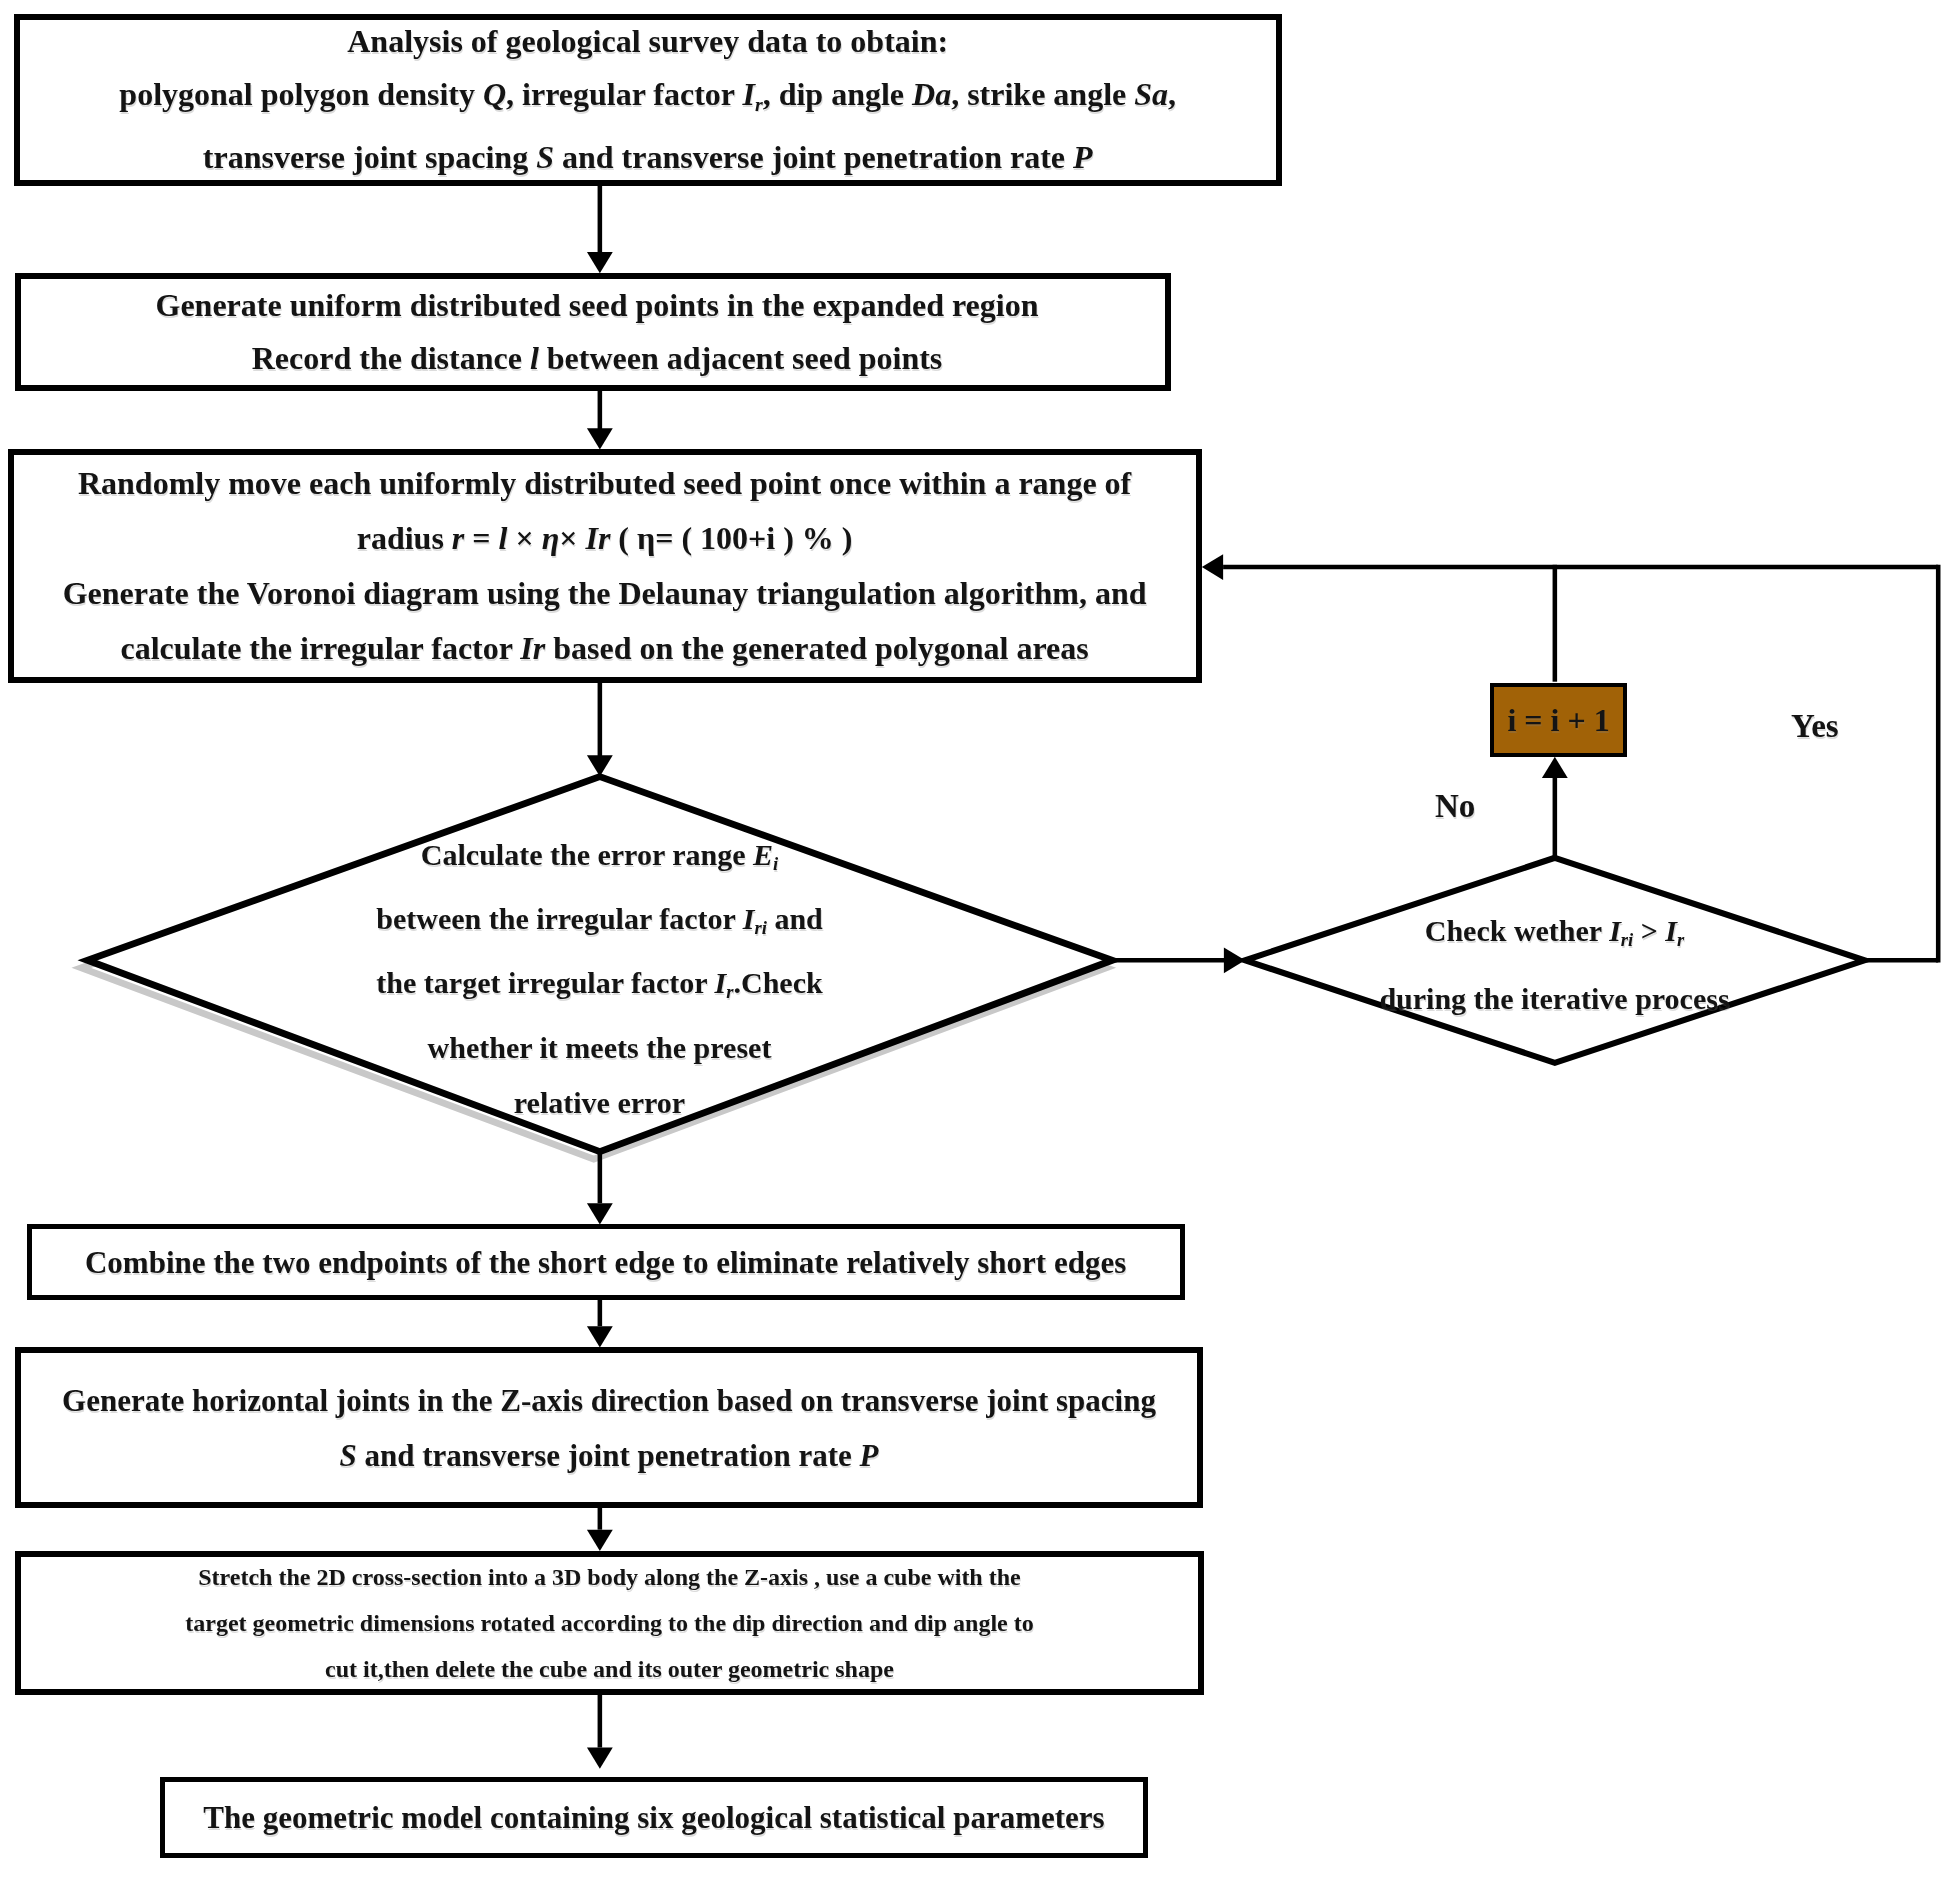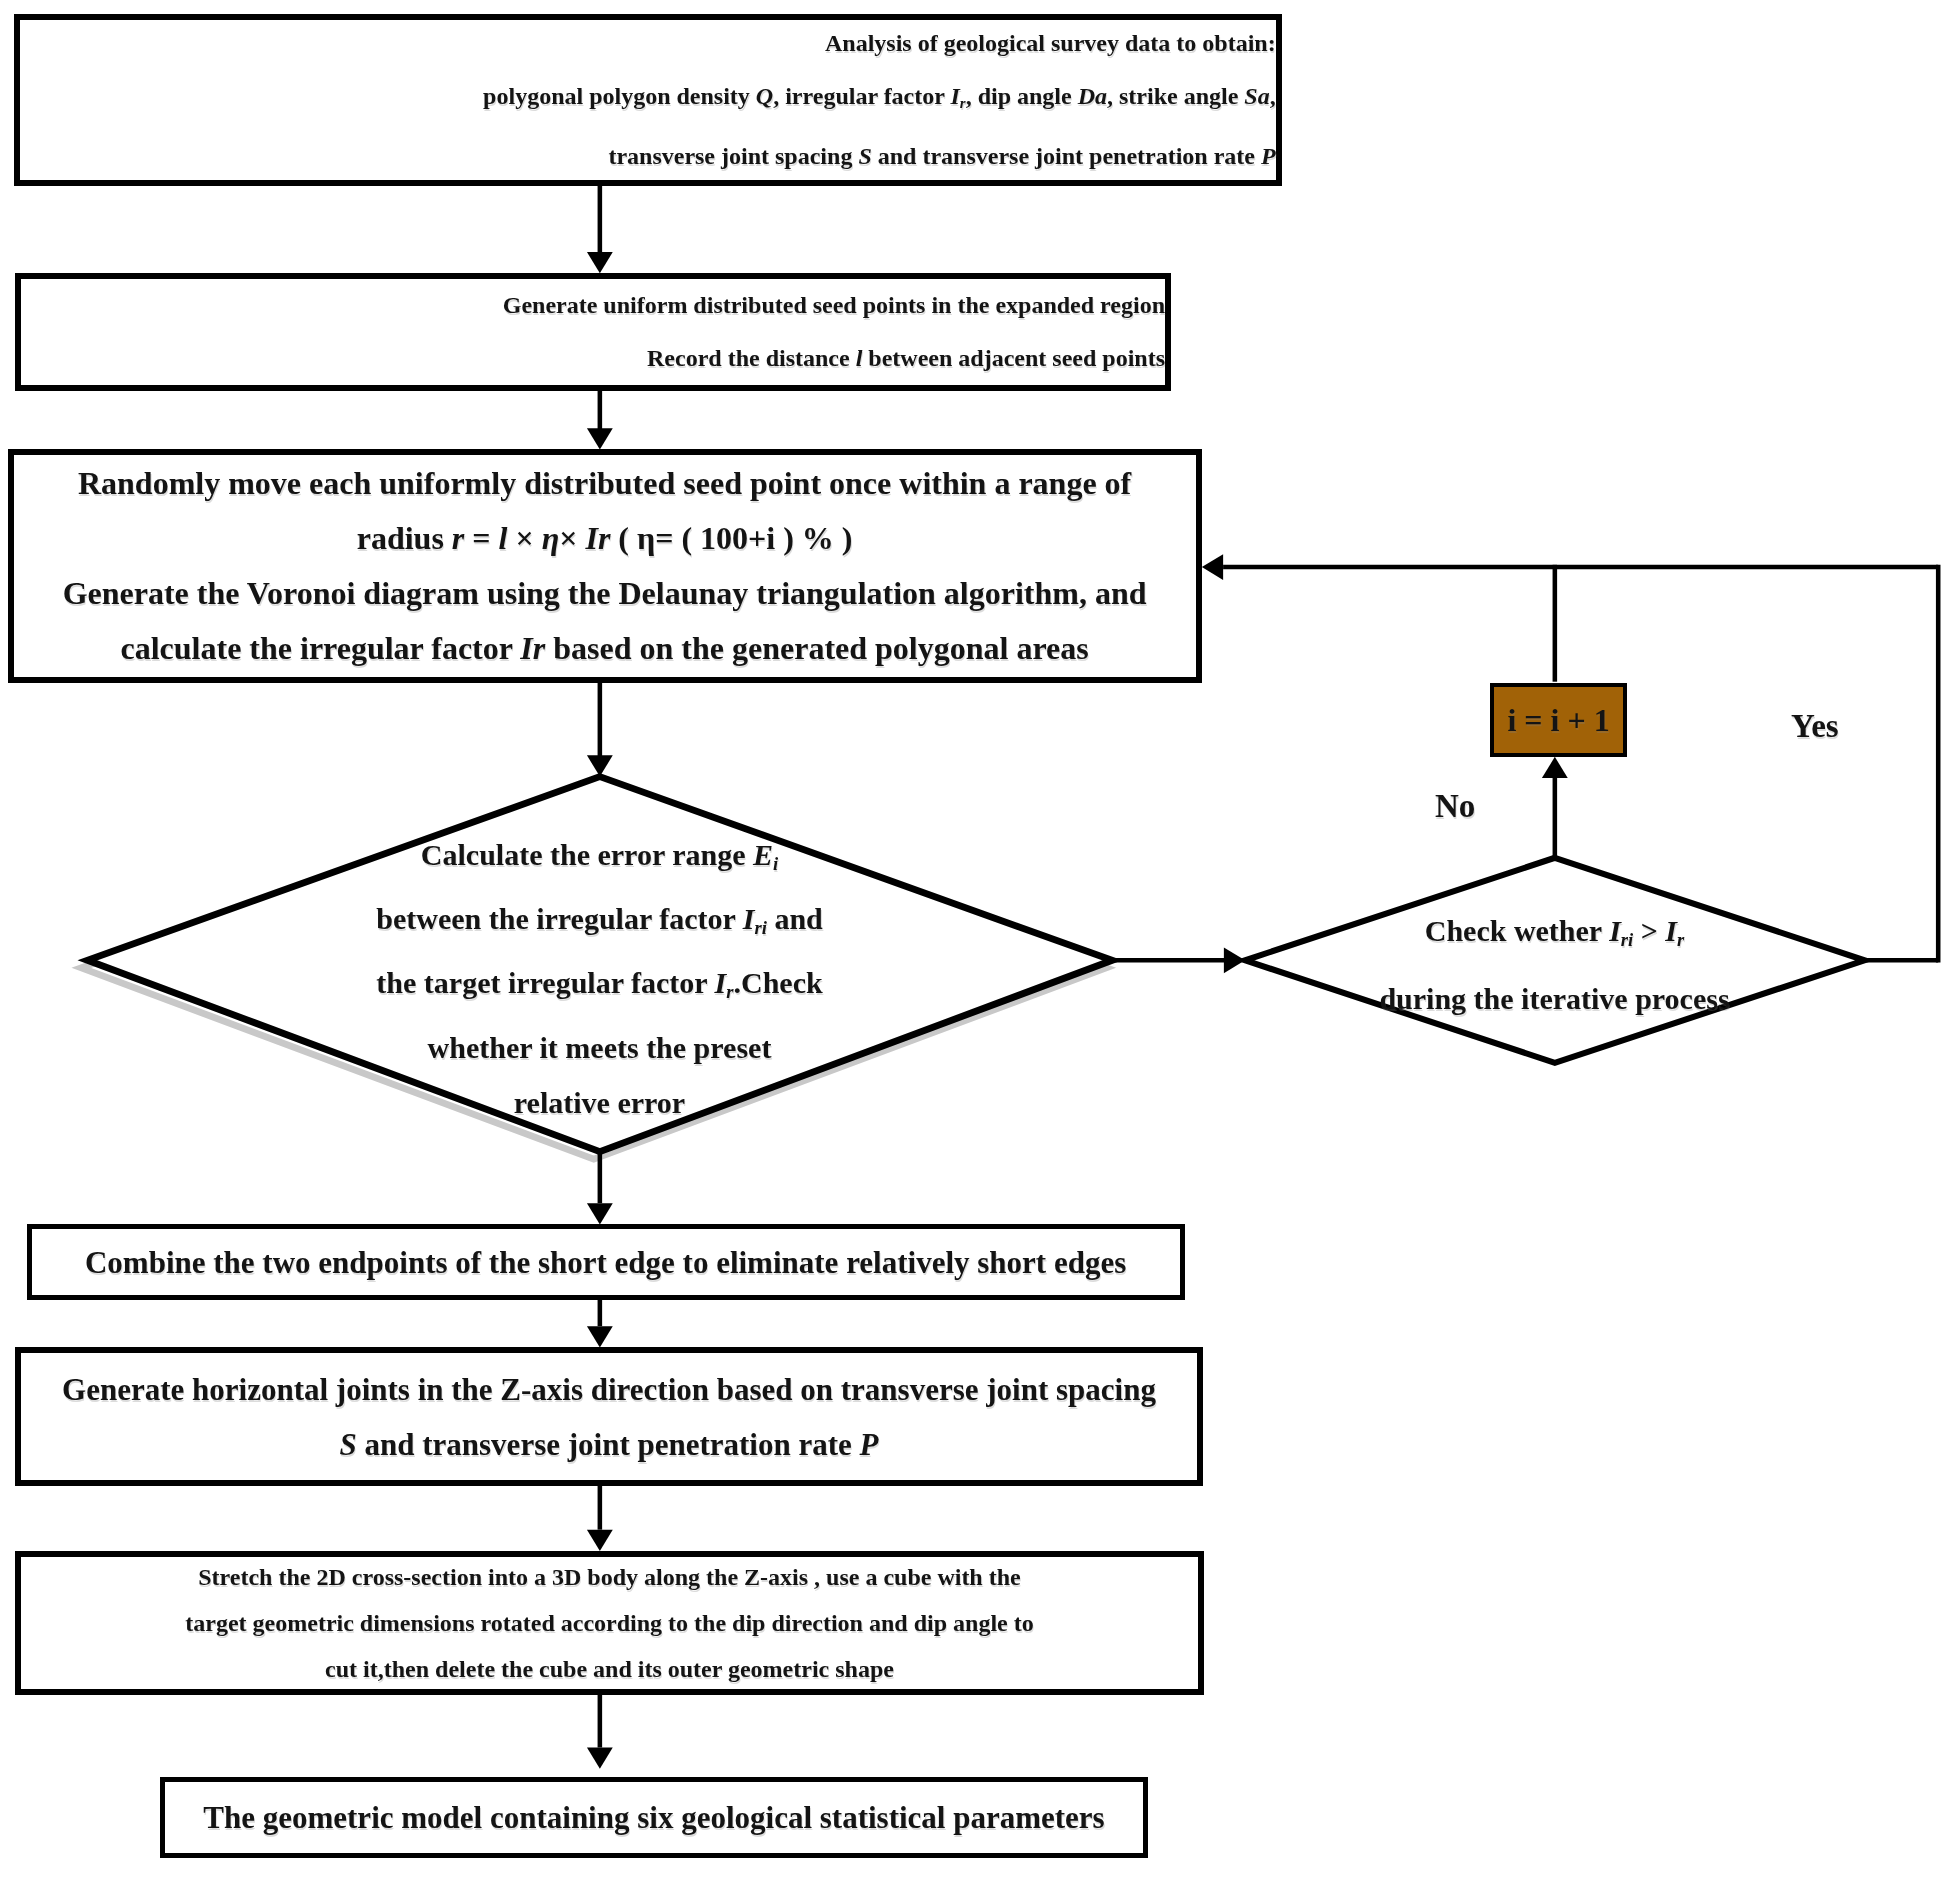--- a/index.html
+++ b/index.html
@@ -15,21 +15,21 @@
   .pbox{
     position:absolute;
     box-sizing:border-box;
     background:#ffffff;
     border:6px solid #000000;
     display:flex;flex-direction:column;justify-content:center;
     text-align:center;
     font-weight:700;
   }
   .pbox .tl{white-space:nowrap;}
-  .f42 .tl{font-size:24px;line-height:53px;text-align:right;}
+  .f42 .tl{font-size:32px;line-height:53px;}
   .f42b .tl{font-size:32px;line-height:55px;}
   .f41 .tl{font-size:31px;line-height:55px;}
   .f40 .tl{font-size:24px;line-height:46px;}
   .single .tl{font-size:31px;line-height:1;}
   .dtext{
     position:absolute;
     text-align:center;
     font-weight:700;
   }
   .dtext .tl{font-size:30px;white-space:nowrap;}
@@ -141,21 +141,21 @@
       <div class="tl"><span>Randomly move each uniformly distributed seed point once within a range of</span></div>
       <div class="tl"><span>radius </span><span class="it">r</span><span> = </span><span class="it">l</span><span> × </span><span class="it">η</span><span>× </span><span class="it">Ir</span><span> ( η= ( 100+i ) % )</span></div>
       <div class="tl"><span>Generate the Voronoi diagram using the Delaunay triangulation algorithm, and</span></div>
       <div class="tl"><span>calculate the irregular factor </span><span class="it">Ir</span><span> based on the generated polygonal areas</span></div>
     </div>
 
   <div class="pbox single" style="left:26.6px;top:1224px;width:1158px;height:76px;border-width:5.3px;">
       <div class="tl"><span>Combine the two endpoints of the short edge to eliminate relatively short edges</span></div>
     </div>
 
-  <div class="pbox f41" style="left:15px;top:1347px;width:1188px;height:139px;">
+  <div class="pbox f41" style="left:15px;top:1347px;width:1188px;height:161px;">
       <div class="tl"><span>Generate horizontal joints in the Z-axis direction based on transverse joint spacing</span></div>
       <div class="tl"><span class="it">S</span><span> and transverse joint penetration rate </span><span class="it">P</span></div>
     </div>
 
   <div class="pbox f40" style="left:15px;top:1551px;width:1189px;height:144px;">
       <div class="tl"><span>Stretch the 2D cross-section into a 3D body along the Z-axis , use a cube with the</span></div>
       <div class="tl"><span>target geometric dimensions rotated according to the dip direction and dip angle to</span></div>
       <div class="tl"><span>cut it,then delete the cube and its outer geometric shape</span></div>
     </div>
 

